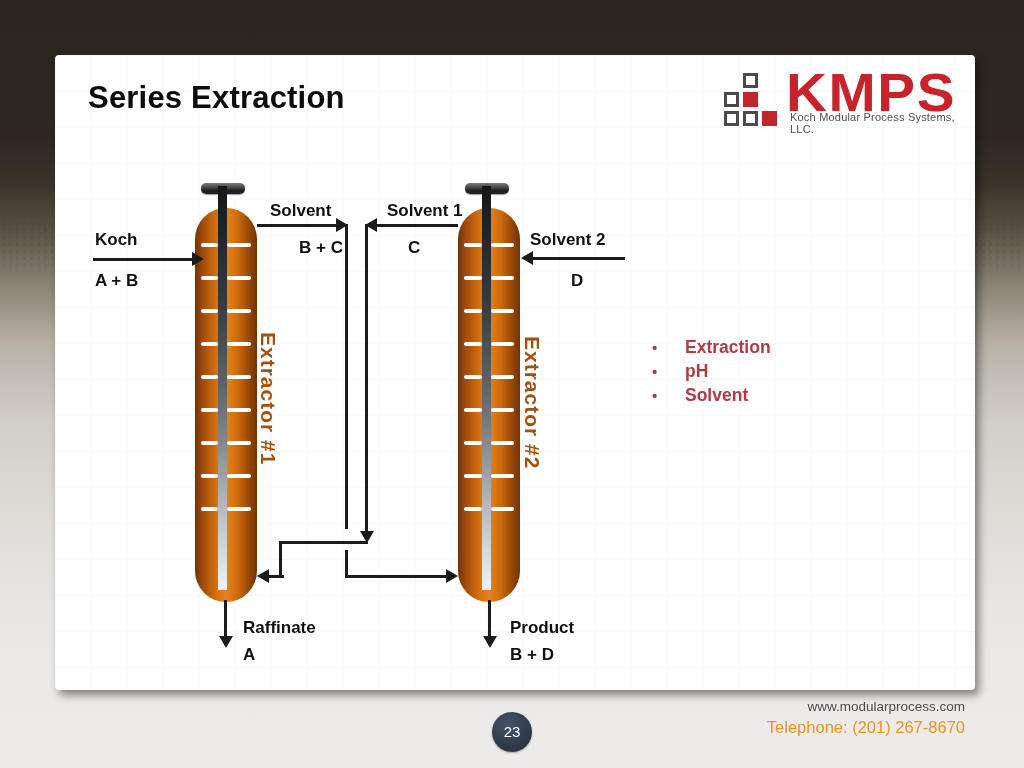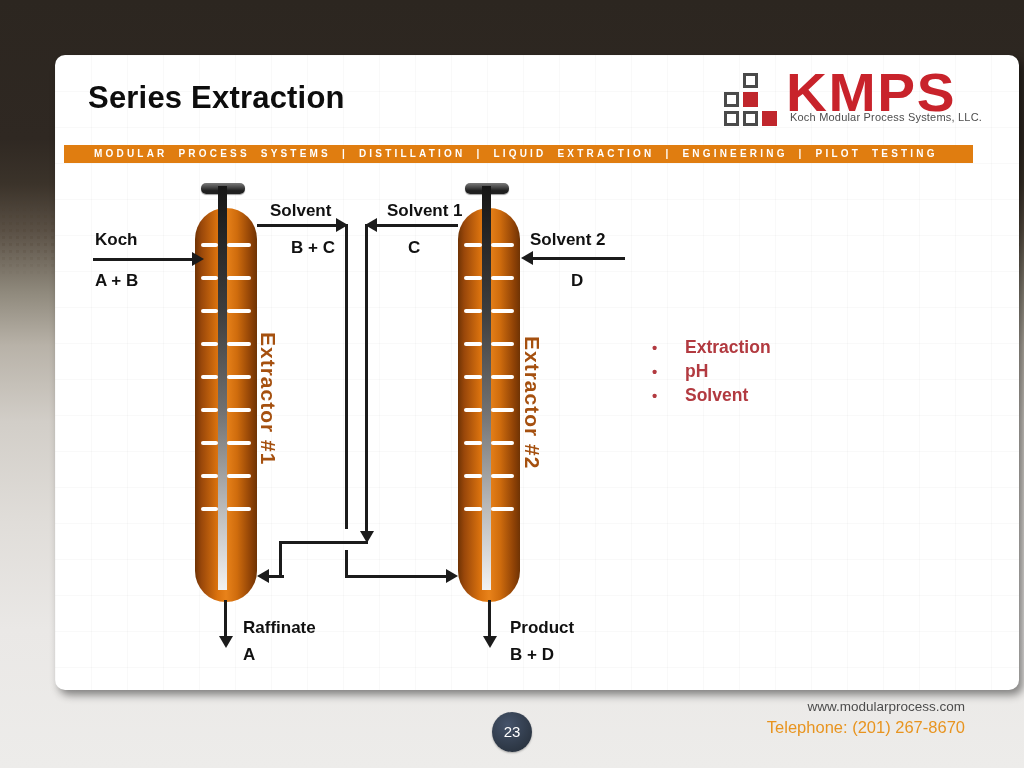--- a/index.html
+++ b/index.html
@@ -13,21 +13,21 @@
     background-size:7px 7px;
     -webkit-mask-image:linear-gradient(180deg,transparent,#000 35%,#000 65%,transparent);
     mask-image:linear-gradient(180deg,transparent,#000 35%,#000 65%,transparent);
     opacity:.55;}
   
   .slide{position:absolute;left:55px;top:55px;width:920px;height:635px;
     background:
       linear-gradient(rgba(0,0,0,.022) 1px,transparent 1px),
       linear-gradient(90deg,rgba(0,0,0,.022) 1px,transparent 1px),#ffffff;
     background-size:36px 36px,36px 36px,auto;
-    border-radius:10px;box-shadow:4px 5px 8px rgba(0,0,0,.45);padding-left:44px;}
+    border-radius:4px;box-shadow:4px 5px 8px rgba(0,0,0,.45);}
   .title{position:absolute;left:33px;top:25px;font-size:31px;font-weight:700;
     color:#0d0d0d;letter-spacing:.2px;}
   
   .logo-sq{position:absolute;width:15px;height:15px;box-sizing:border-box;}
   .sq-outline{background:#fff;border:3px solid #4a4a4a;}
   .sq-red{background:#C0262C;}
   .brand{position:absolute;left:731px;top:6px;font-size:54px;font-weight:700;
     letter-spacing:1.5px;transform:scaleX(1.05);transform-origin:left;}
   .brand-caption{position:absolute;left:735px;top:56px;font-size:11px;
     color:#4d4d4d;letter-spacing:.2px;}
@@ -87,21 +87,20 @@
       <div class="logo-sq sq-outline" style="left:688px;top:18px"></div>
       <div class="logo-sq sq-outline" style="left:669px;top:37px"></div>
       <div class="logo-sq sq-red" style="left:688px;top:37px"></div>
       <div class="logo-sq sq-outline" style="left:669px;top:56px"></div>
       <div class="logo-sq sq-outline" style="left:688px;top:56px"></div>
       <div class="logo-sq sq-red" style="left:707px;top:56px"></div>
       <div class="brand" style="color: rgb(200, 35, 43);">KMPS</div>
       <div class="brand-caption">Koch Modular Process Systems, LLC.</div>
     </div>
 
-    <div class="banner" style="background: rgb(224, 125, 16);">MODULAR PROCESS SYSTEMS | DISTILLATION | LIQUID EXTRACTION | ENGINEERING | PILOT TESTING</div>
 
     <div class="motor" style="left:146px;top:128px"></div>
     <div class="motor" style="left:410px;top:128px"></div>
     <div class="column" style="left:140px;top:153px"></div>
     <div class="column" style="left:403px;top:153px"></div>
     <div class="shaft" style="left:163px;top:131px;height:404px"></div>
     <div class="shaft" style="left:427px;top:131px;height:404px"></div>
     <div id="trays">
         <div class="tray" style="left: 146px; top: 188px; width: 17px;"></div>
         <div class="tray" style="left: 172px; top: 188px; width: 24px;"></div>
@@ -165,21 +164,21 @@
         <div class="arr arr-d" style="left: 305px; top: 476px;"></div>
         <div class="arr arr-l" style="left: 202px; top: 514px;"></div>
         <div class="arr arr-l" style="left: 466px; top: 196px;"></div>
         <div class="arr arr-d" style="left: 164px; top: 581px;"></div>
         <div class="arr arr-d" style="left: 428px; top: 581px;"></div>
       </div>
 
     <div class="dlabel" style="left:40px;top:175px">Koch</div>
     <div class="dlabel" style="left:40px;top:216px">A + B</div>
     <div class="dlabel" style="left:215px;top:146px">Solvent</div>
-    <div class="dlabel" style="left:236px;top:183px">B + C</div>
+    <div class="dlabel" style="left:244px;top:183px">B + C</div>
     <div class="dlabel" style="left:332px;top:146px">Solvent 1</div>
     <div class="dlabel" style="left:353px;top:183px">C</div>
     <div class="dlabel" style="left:475px;top:175px">Solvent 2</div>
     <div class="dlabel" style="left:516px;top:216px">D</div>
     <div class="dlabel" style="left:188px;top:563px">Raffinate</div>
     <div class="dlabel" style="left:188px;top:590px">A</div>
     <div class="dlabel" style="left:455px;top:563px">Product</div>
     <div class="dlabel" style="left:455px;top:590px">B + D</div>
 
     <div class="differ">

